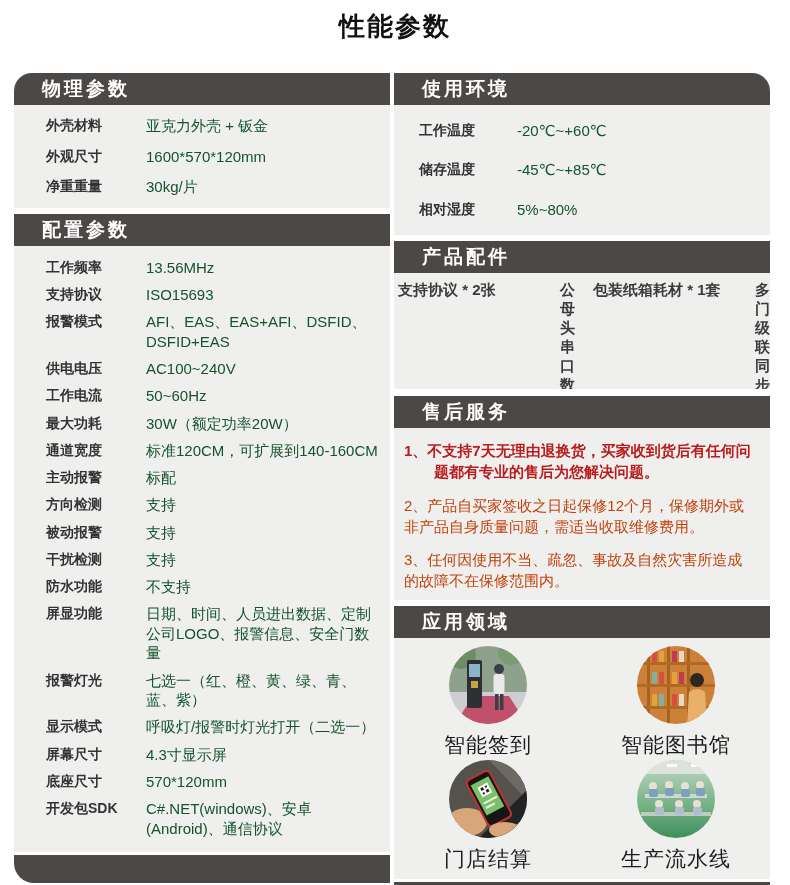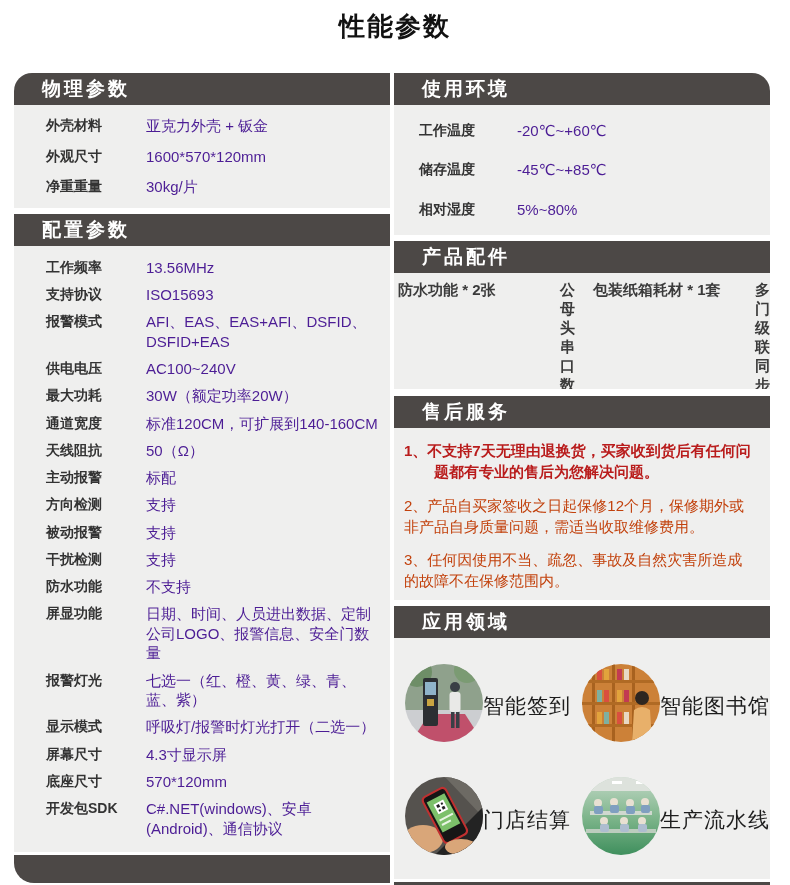--- a/index.html
+++ b/index.html
@@ -14,40 +14,40 @@
     height: 32px; line-height: 32px; padding-left: 28px; letter-spacing: 3px; flex: none; }
   .round-tl { border-top-left-radius: 18px; }
   .round-tr { border-top-right-radius: 18px; }
   .gap3 { height: 3px; flex: none; } .gap6 { height: 6px; flex: none; } .gap7 { height: 7px; flex: none; }
 
   .panel { background: #efefee; overflow: hidden; flex: none; }
 
   .rows { display: flex; flex-direction: column; justify-content: space-around; }
   .spec-row { display: flex; align-items: flex-start; padding-left: 32px; padding-right: 8px; }
   .spec-label { width: 86px; flex: none; font-weight: 700; font-size: 14px; color: #333; line-height: 1.3; }
-  .spec-value { font-size: 15px; color: #4c1d95; padding-left: 14px; line-height: 1.3; }
+  .spec-value { font-size: 15px; color: #14532d; padding-left: 14px; line-height: 1.3; }
 
   .phys { height: 103px; padding: 6px 0; }
   .cfg  { height: 606px; padding: 8px 0 10px 0; }
   .env  { height: 130px; padding: 6px 0; }
   .env .spec-row { padding-left: 25px; }
   .env .spec-label { width: 84px; }
 
   .acc { height: 116px; display: flex; justify-content: flex-end; padding: 8px 0; }
   .acc-row { display: flex; padding-left: 18px; }
   .acc-item { font-size: 15px; font-weight: 700; color: #3b3b3b; }
   .acc-item.l { width: 162px; flex: none; }
 
   .svc { height: 172px; padding: 12px 14px 0 10px; }
   .svc-item { font-size: 15px; color: #c2410c; line-height: 1.42; margin-bottom: 12px; }
   .svc-item.hang { padding-left: 2em; text-indent: -2em; font-weight: 700; color: #b91c1c; }
 
   .apps { height: 241px; display: grid; grid-template-columns: 1fr 1fr;
     justify-items: center; align-content: space-around; padding: 8px 0 6px 0; }
-  .app-cell { display: flex; flex-direction: row; align-items: center; }
+  .app-cell { display: flex; flex-direction: column; align-items: center; }
   .app-circle { width: 78px; height: 78px; border-radius: 50%; overflow: hidden; flex: none; }
   .app-label { margin-top: 7px; font-size: 21px; color: #1d1d1d; letter-spacing: 1px; }
 
   .footer-bar { height: 28px; background: #4c4846; flex: none; }
   .round-bl { border-bottom-left-radius: 20px; }
   .round-br { border-bottom-right-radius: 20px; }
 </style>
 </head>
 <body>
 
@@ -84,30 +84,30 @@
         </div>
       <div class="spec-row">
           <span class="spec-label">报警模式</span>
           <span class="spec-value">AFI、EAS、EAS+AFI、DSFID、DSFID+EAS</span>
         </div>
       <div class="spec-row">
           <span class="spec-label">供电电压</span>
           <span class="spec-value">AC100~240V</span>
         </div>
       <div class="spec-row">
+          <span class="spec-label">工作电流</span>
+          <span class="spec-value">50~60Hz</span>
+        </div>
+      <div class="spec-row">
           <span class="spec-label">最大功耗</span>
           <span class="spec-value">30W（额定功率20W）</span>
         </div>
       <div class="spec-row">
           <span class="spec-label">通道宽度</span>
           <span class="spec-value">标准120CM，可扩展到140-160CM</span>
-        </div>
-      <div class="spec-row">
-          <span class="spec-label">天线阻抗</span>
-          <span class="spec-value">50（Ω）</span>
         </div>
       <div class="spec-row">
           <span class="spec-label">主动报警</span>
           <span class="spec-value">标配</span>
         </div>
       <div class="spec-row">
           <span class="spec-label">方向检测</span>
           <span class="spec-value">支持</span>
         </div>
       <div class="spec-row">
@@ -169,21 +169,21 @@
     </div>
     <div class="gap6"></div>
 
     <div class="section-header">产品配件</div>
     <div class="panel acc">
       <div class="acc-row">
           <span class="acc-item l">防盗安全门 * 1片</span>
           <span class="acc-item">220V电源接口线 * 1条</span>
         </div>
       <div class="acc-row">
-          <span class="acc-item l">防水功能 * 2张</span>
+          <span class="acc-item l">支持协议 * 2张</span>
           <span class="acc-item">公母头串口数据总线 * 2条</span>
         </div>
       <div class="acc-row">
           <span class="acc-item l">包装纸箱耗材 * 1套</span>
           <span class="acc-item">多门级联同步线 * 1条</span>
         </div>
     </div>
     <div class="gap7"></div>
 
     <div class="section-header">售后服务</div>

